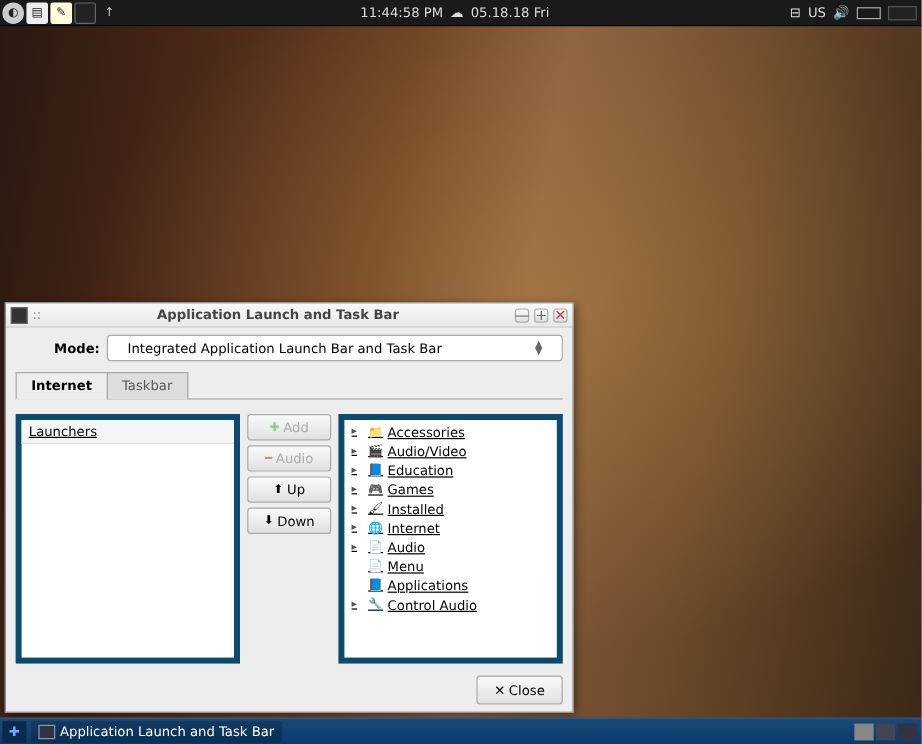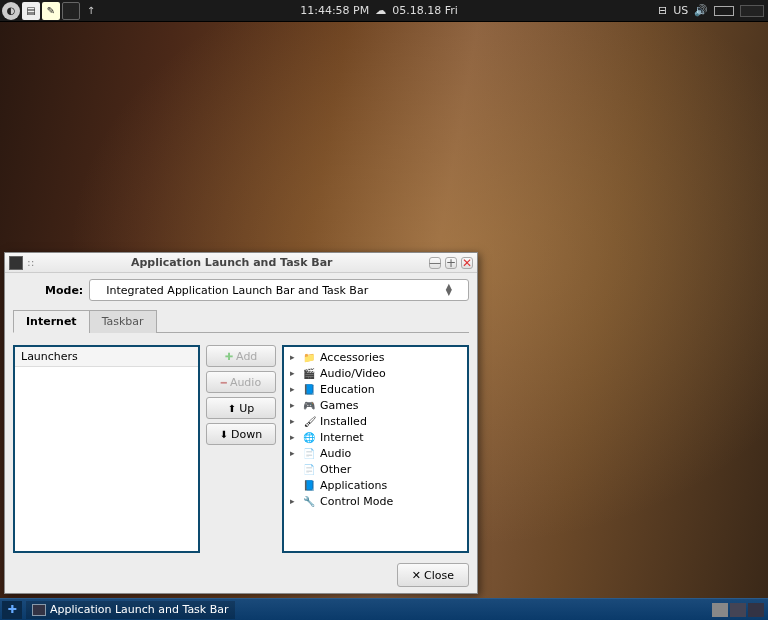--- a/index.html
+++ b/index.html
@@ -55,21 +55,21 @@
     .dialog-body{padding:6px 8px;flex:1;display:flex;flex-direction:column;gap:6px;}
     .mode-row{display:flex;align-items:center;gap:6px;}
     .mode-row label{font-weight:bold;font-size:11px;margin-left:32px;}
     .mode-select{flex:1;height:22px;background:#fff;border:1px solid #aaa;border-radius:3px;padding:0 16px;display:flex;align-items:center;justify-content:space-between;font-size:11px;}
     .mode-select .arrows{font-size:8px;color:#666;line-height:6px;}
     
     .tabs{display:flex;border-bottom:1px solid #aaa;margin-top:2px;}
     .tab{padding:4px 12px;font-size:11px;background:#ddd;border:1px solid #aaa;border-bottom:none;margin-right:-1px;color:#555;cursor:pointer;position:relative;top:1px;}
     .tab.active{background:#ededed;font-weight:bold;color:#000;border-bottom:1px solid #ededed;}
     .tab-content{flex:1;display:flex;gap:6px;padding-top:6px;}
-    .list-pane{flex:1;background:#fff;border:2px solid #0c4a6e;}
+    .list-pane{flex:1;background:#fff;border:5px solid #0c4a6e;text-decoration:underline;}
     .list-header{padding:3px 6px;font-size:11px;border-bottom:1px solid #ddd;background:#f5f5f5;}
     .list-body{padding:2px 4px;font-size:11px;}
     .middle-btns{display:flex;flex-direction:column;gap:4px;width:70px;}
     .btn{height:22px;background:linear-gradient(#fafafa,#e0e0e0);border:1px solid #aaa;border-radius:3px;font-size:11px;display:flex;align-items:center;justify-content:center;gap:3px;cursor:pointer;}
     .btn.disabled{color:#aaa;cursor:default;}
     .btn .icn{font-size:10px;}
     .tree-row{display:flex;align-items:center;gap:3px;padding:1px 2px;font-size:11px;cursor:pointer;}
     .tree-row .arrow{width:10px;font-size:9px;color:#555;}
     .tree-row .cat-icon{width:14px;height:14px;display:inline-flex;align-items:center;justify-content:center;font-size:10px;}
     .bottom-row{display:flex;justify-content:flex-end;padding:4px 0 0 0;}
@@ -185,31 +185,31 @@
               <span>Internet</span>
             </div>
             <div class="tree-row">
               <span class="arrow">▸</span>
               <span class="cat-icon">📄</span>
               <span>Audio</span>
             </div>
             <div class="tree-row">
               <span class="arrow"></span>
               <span class="cat-icon">📄</span>
-              <span>Other</span>
+              <span>Menu</span>
             </div>
             <div class="tree-row">
               <span class="arrow"></span>
               <span class="cat-icon">📘</span>
               <span>Applications</span>
             </div>
             <div class="tree-row">
               <span class="arrow">▸</span>
               <span class="cat-icon">🔧</span>
-              <span>Control Mode</span>
+              <span>Control Audio</span>
             </div>
           </div>
       </div>
     </div>
     <div class="bottom-row">
       <div class="close-btn">
         <span>✕</span>
         <span>Close</span>
       </div>
     </div>

